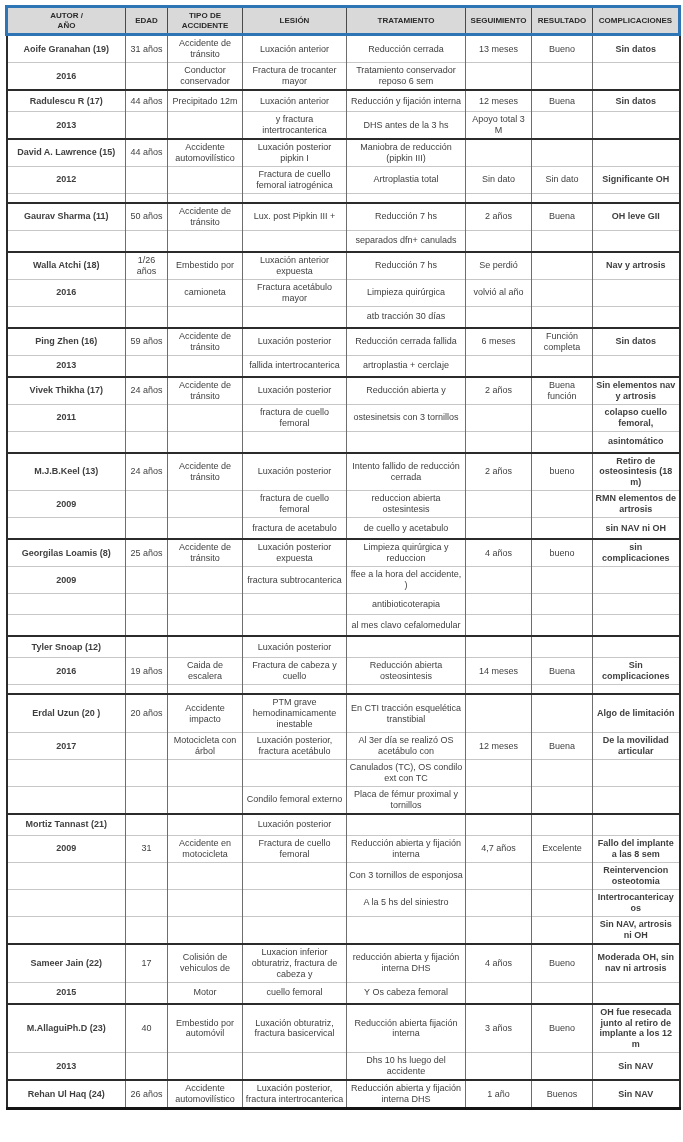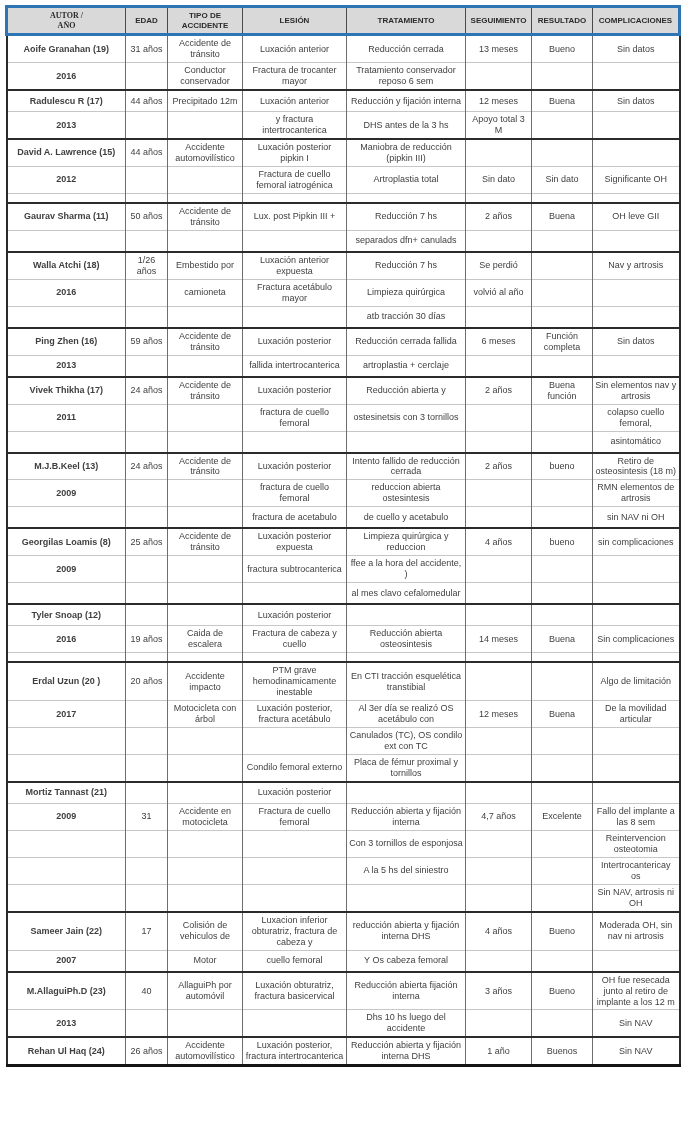--- a/index.html
+++ b/index.html
@@ -38,38 +38,38 @@
     vertical-align: middle;
     padding: 3px 1px;
     line-height: 1.2;
     white-space: pre-line;
     border-left: 1px solid #4a4a4a;
     border-right: 1px solid #4a4a4a;
     border-top: 3px solid #2e75b6;
     border-bottom: 3px solid #2e75b6;
     color: #2b2b2b;
   }
-  thead th:first-child { border-left: 3px solid #2e75b6; font-family: Liberation Serif, serif; }
+  thead th:first-child { border-left: 3px solid #2e75b6; }
   thead th:last-child  { border-right: 3px solid #2e75b6; }
 
   tbody td {
     font-size: 9px;
     text-align: center;
     vertical-align: middle;
     padding: 2px 2px;
     line-height: 1.22;
     height: 16px;
     border-left: 1px solid #6e6e6e;
     border-right: 1px solid #6e6e6e;
     border-top: 1px solid #c7c7c7;
     word-wrap: break-word;
     overflow-wrap: break-word;
   }
   tbody td:first-child { border-left: 2px solid #2b2b2b; font-weight: bold; }
-  tbody td:last-child  { border-right: 2px solid #2b2b2b; }
+  tbody td:last-child  { border-right: 2px solid #2b2b2b; font-weight: bold; }
   tbody tr.group-start td { border-top: 2px solid #2b2b2b; }
   tbody tr:first-child td { border-top: none; }
   tbody tr:last-child td  { border-bottom: 3px solid #141414; }
   tbody tr.filler td { height: 8px; padding: 0; }
 </style>
 </head>
 <body>
 
 <div class="page">
   <table class="review">
@@ -316,20 +316,30 @@
           <td>ffee a la hora del accidente, )</td>
           <td></td>
           <td></td>
           <td></td>
         </tr>
         <tr>
           <td></td>
           <td></td>
           <td></td>
           <td></td>
+          <td>antibioticoterapia</td>
+          <td></td>
+          <td></td>
+          <td></td>
+        </tr>
+        <tr>
+          <td></td>
+          <td></td>
+          <td></td>
+          <td></td>
           <td>al mes clavo cefalomedular</td>
           <td></td>
           <td></td>
           <td></td>
         </tr>
         <tr class="group-start">
           <td>Tyler Snoap (12)</td>
           <td></td>
           <td></td>
           <td>Luxación posterior</td>
@@ -452,33 +462,33 @@
           <td>Sameer Jain (22)</td>
           <td>17</td>
           <td>Colisión de vehiculos de</td>
           <td>Luxacion inferior obturatriz, fractura de cabeza y</td>
           <td>reducción abierta y fijación interna DHS</td>
           <td>4 años</td>
           <td>Bueno</td>
           <td>Moderada OH, sin nav ni artrosis</td>
         </tr>
         <tr>
-          <td>2007</td>
+          <td>2015</td>
           <td></td>
           <td>Motor</td>
           <td>cuello femoral</td>
           <td>Y Os cabeza femoral</td>
           <td></td>
           <td></td>
           <td></td>
         </tr>
         <tr class="group-start">
           <td>M.AllaguiPh.D (23)</td>
           <td>40</td>
-          <td>AllaguiPh por automóvil</td>
+          <td>Embestido por automóvil</td>
           <td>Luxación obturatriz, fractura basicervical</td>
           <td>Reducción abierta fijación interna</td>
           <td>3 años</td>
           <td>Bueno</td>
           <td>OH fue resecada junto al retiro de implante a los 12 m</td>
         </tr>
         <tr>
           <td>2013</td>
           <td></td>
           <td></td>

